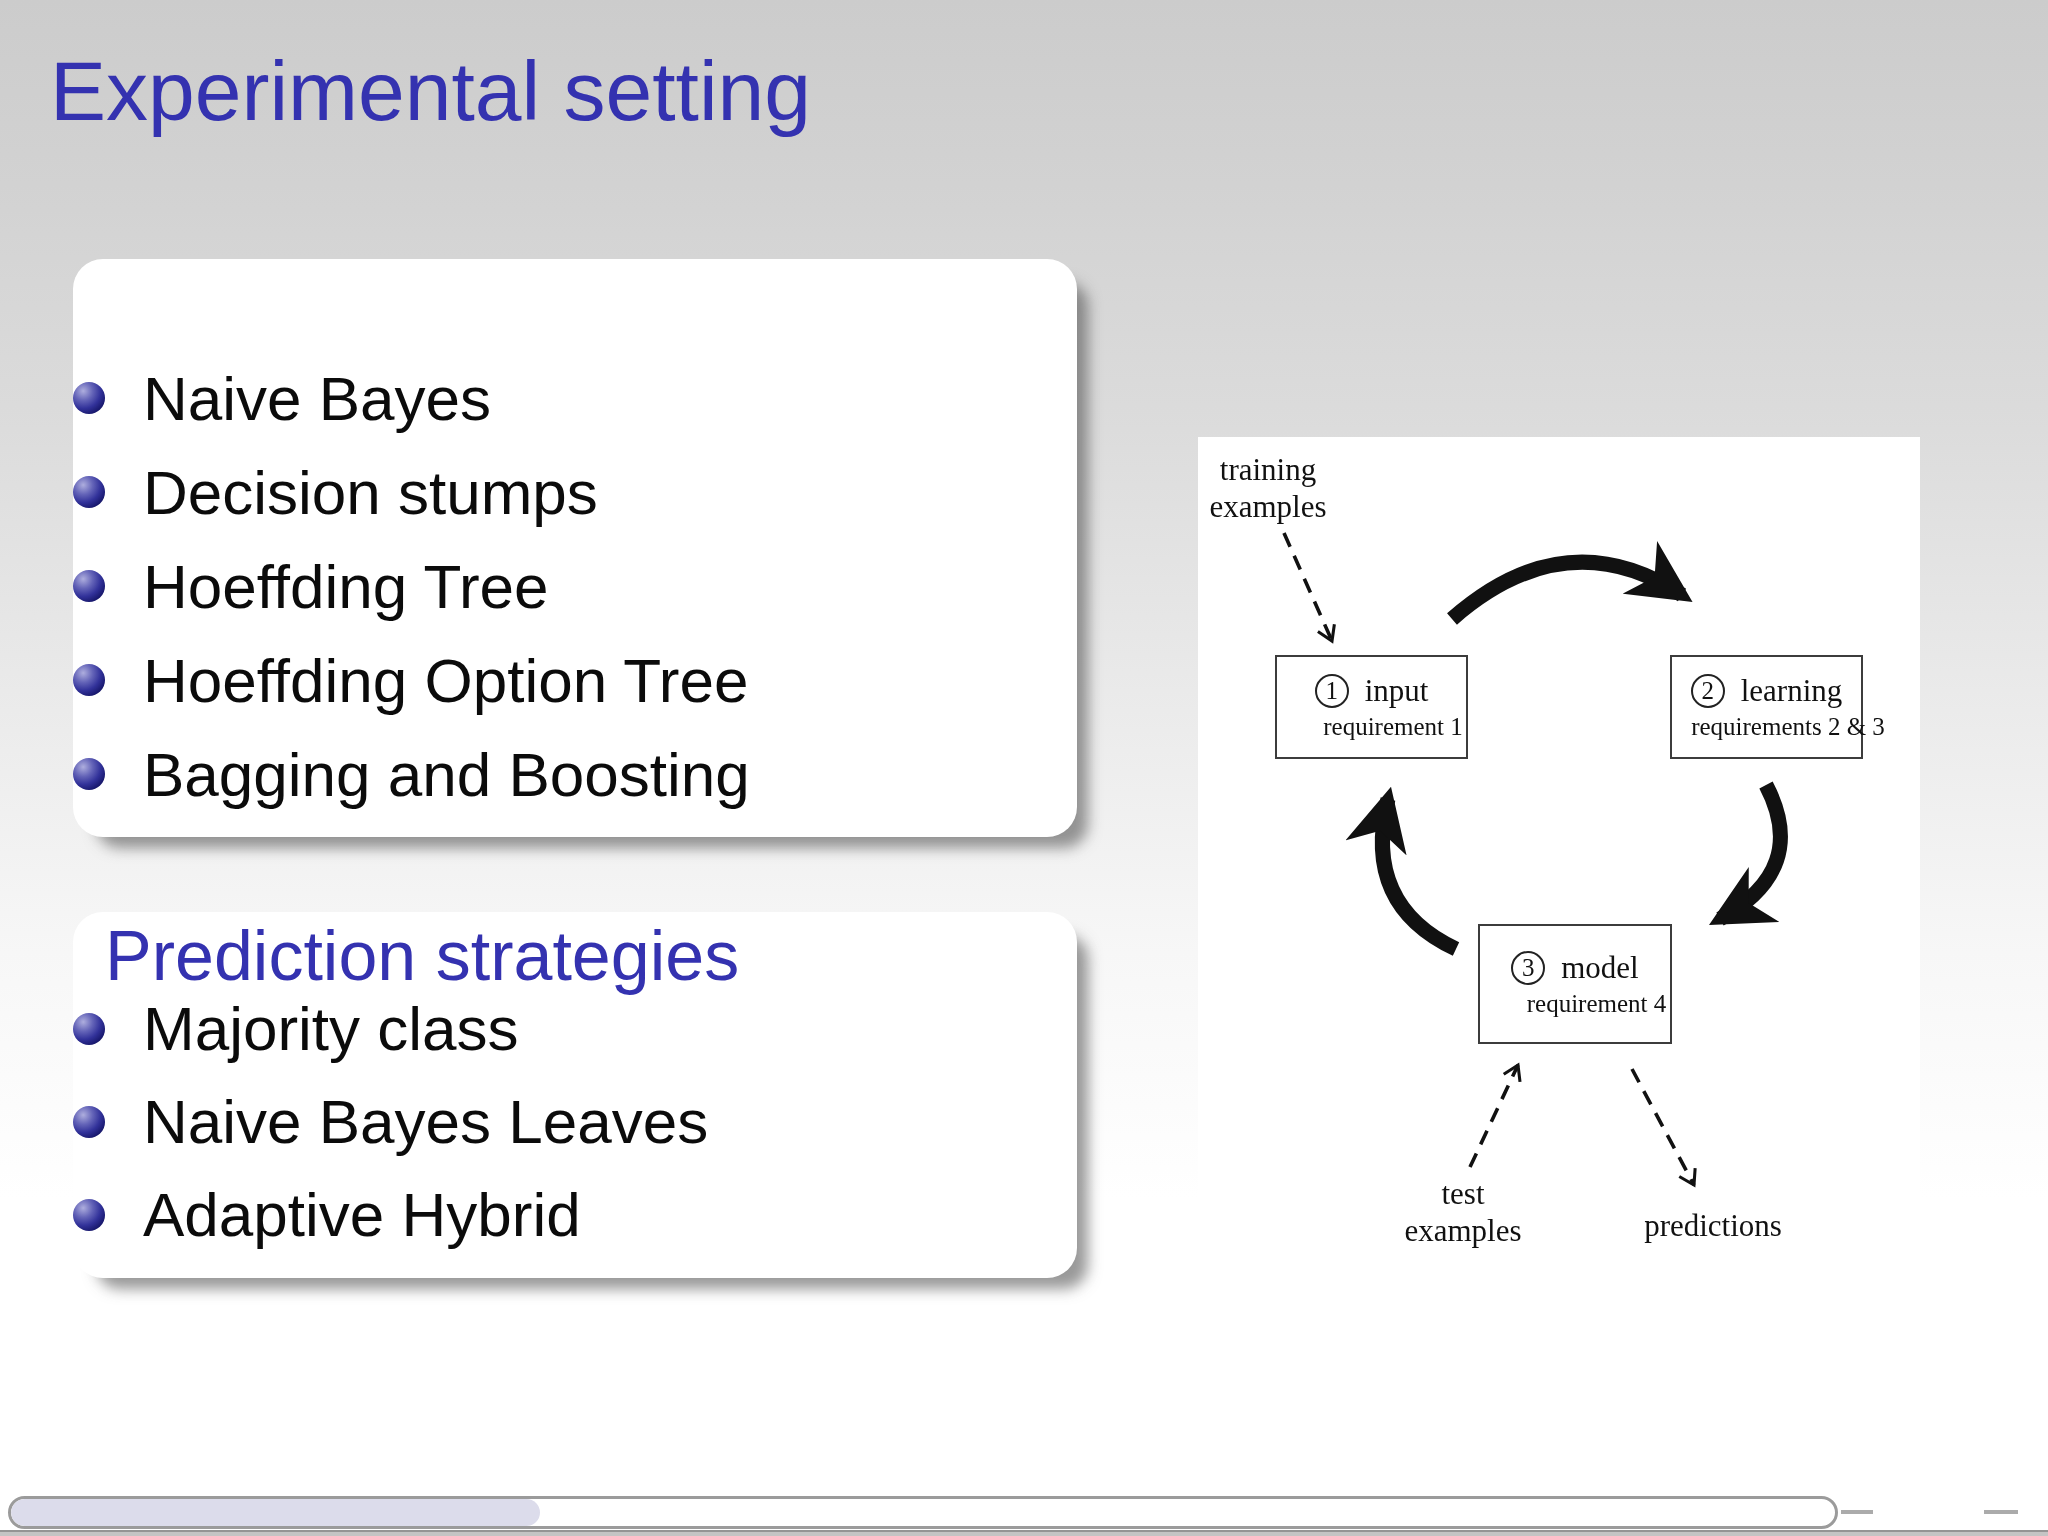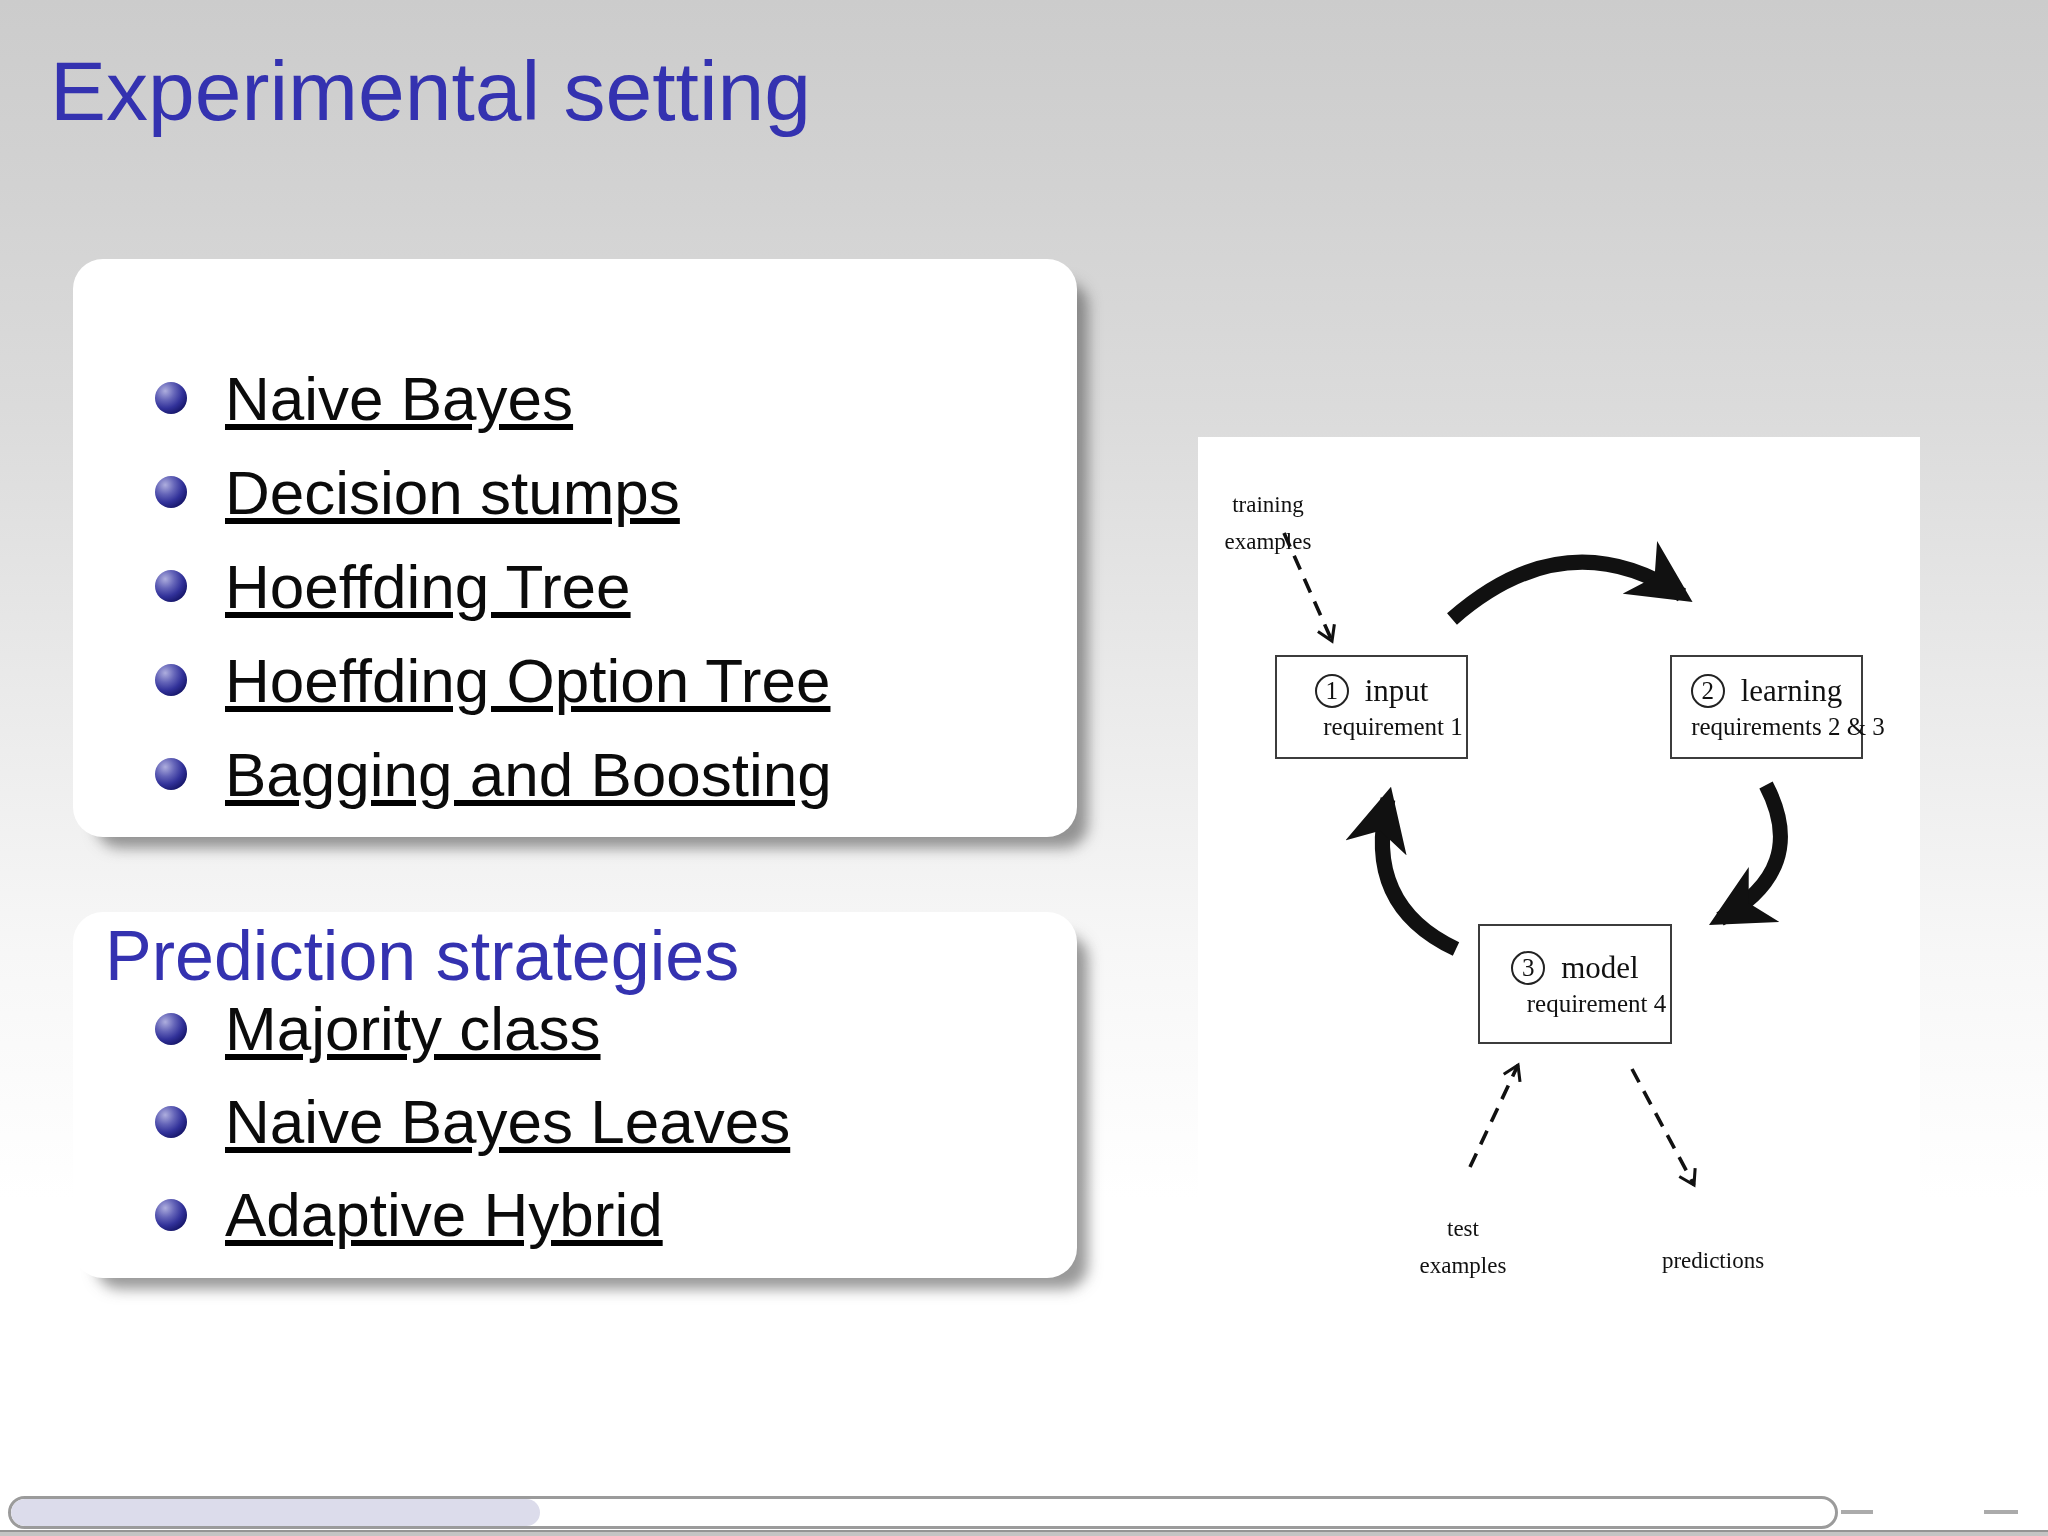--- a/index.html
+++ b/index.html
@@ -24,34 +24,34 @@
     position:absolute;left:32px;top:6px;
     font-size:70px;line-height:76px;color:#3432b0;
   }
   .block ul{
     list-style:none;margin:0;padding:0;position:absolute;left:0;right:0;
   }
   .block-1 ul{top:92px;}
   .block-2 ul{top:70px;}
   .block li{
     height:94px;display:flex;align-items:center;
-    padding-left:82px;gap:38px;text-decoration:underline;
+    gap:38px;
   }
   .block-2 li{height:93px;}
   .item-text{font-size:62px;color:#0b0b0b;white-space:nowrap;}
   .ball{
     width:32px;height:32px;border-radius:50%;flex:0 0 32px;
     background:radial-gradient(circle at 32% 28%,#aeaede 0%,#6464b8 30%,#32329a 55%,#141466 80%,#0c0c50 100%);
   }
   
   .diagram{
     position:absolute;left:1198px;top:437px;width:722px;height:858px;
     background:#ffffff;font-family:"Liberation Serif",serif;color:#111;
   }
-  .diag-label{position:absolute;text-align:center;font-size:23px;line-height:37px;margin-top:35px;}
+  .diag-label{position:absolute;text-align:center;font-size:31px;line-height:37px;}
   .lbl-training{left:0px;top:14px;width:140px;}
   .lbl-test{left:175px;top:738px;width:180px;}
   .lbl-predictions{left:420px;top:770px;width:190px;}
   .node{
     position:absolute;border:2px solid #3c3c3c;background:#fff;
     display:flex;flex-direction:column;align-items:center;justify-content:center;
     box-sizing:border-box;
   }
   .node-input{left:77px;top:218px;width:193px;height:104px;}
   .node-learning{left:472px;top:218px;width:193px;height:104px;}

